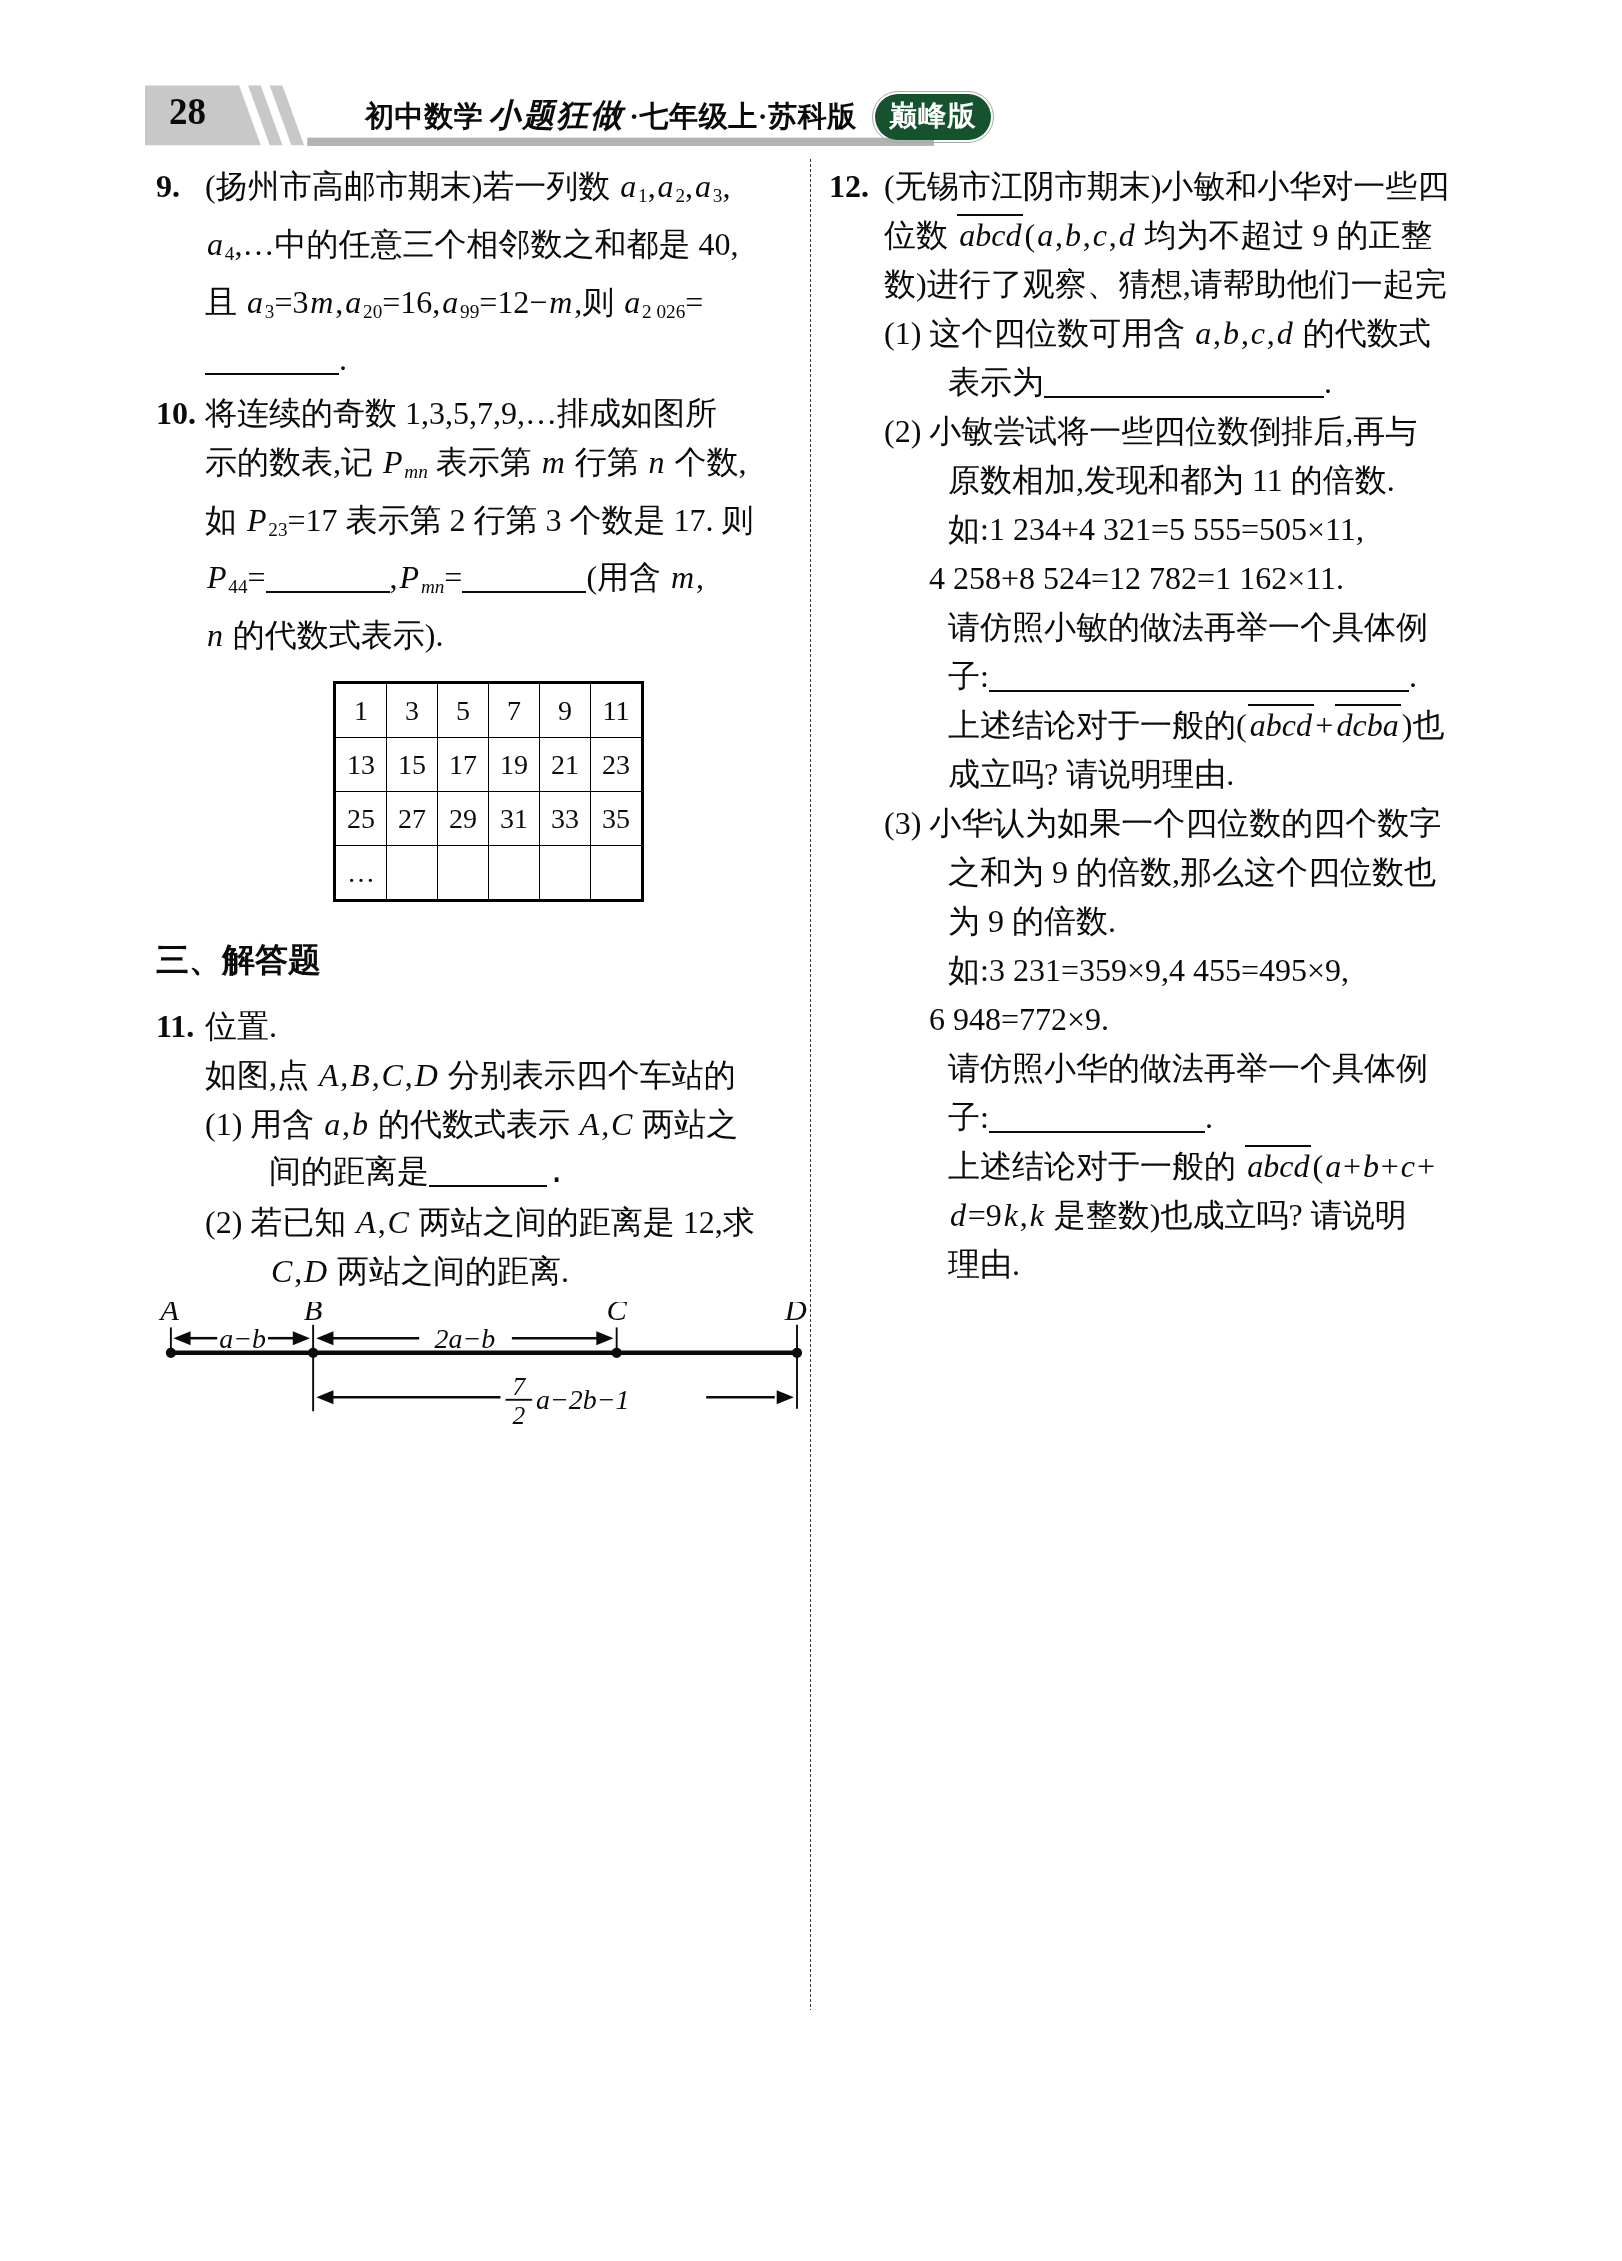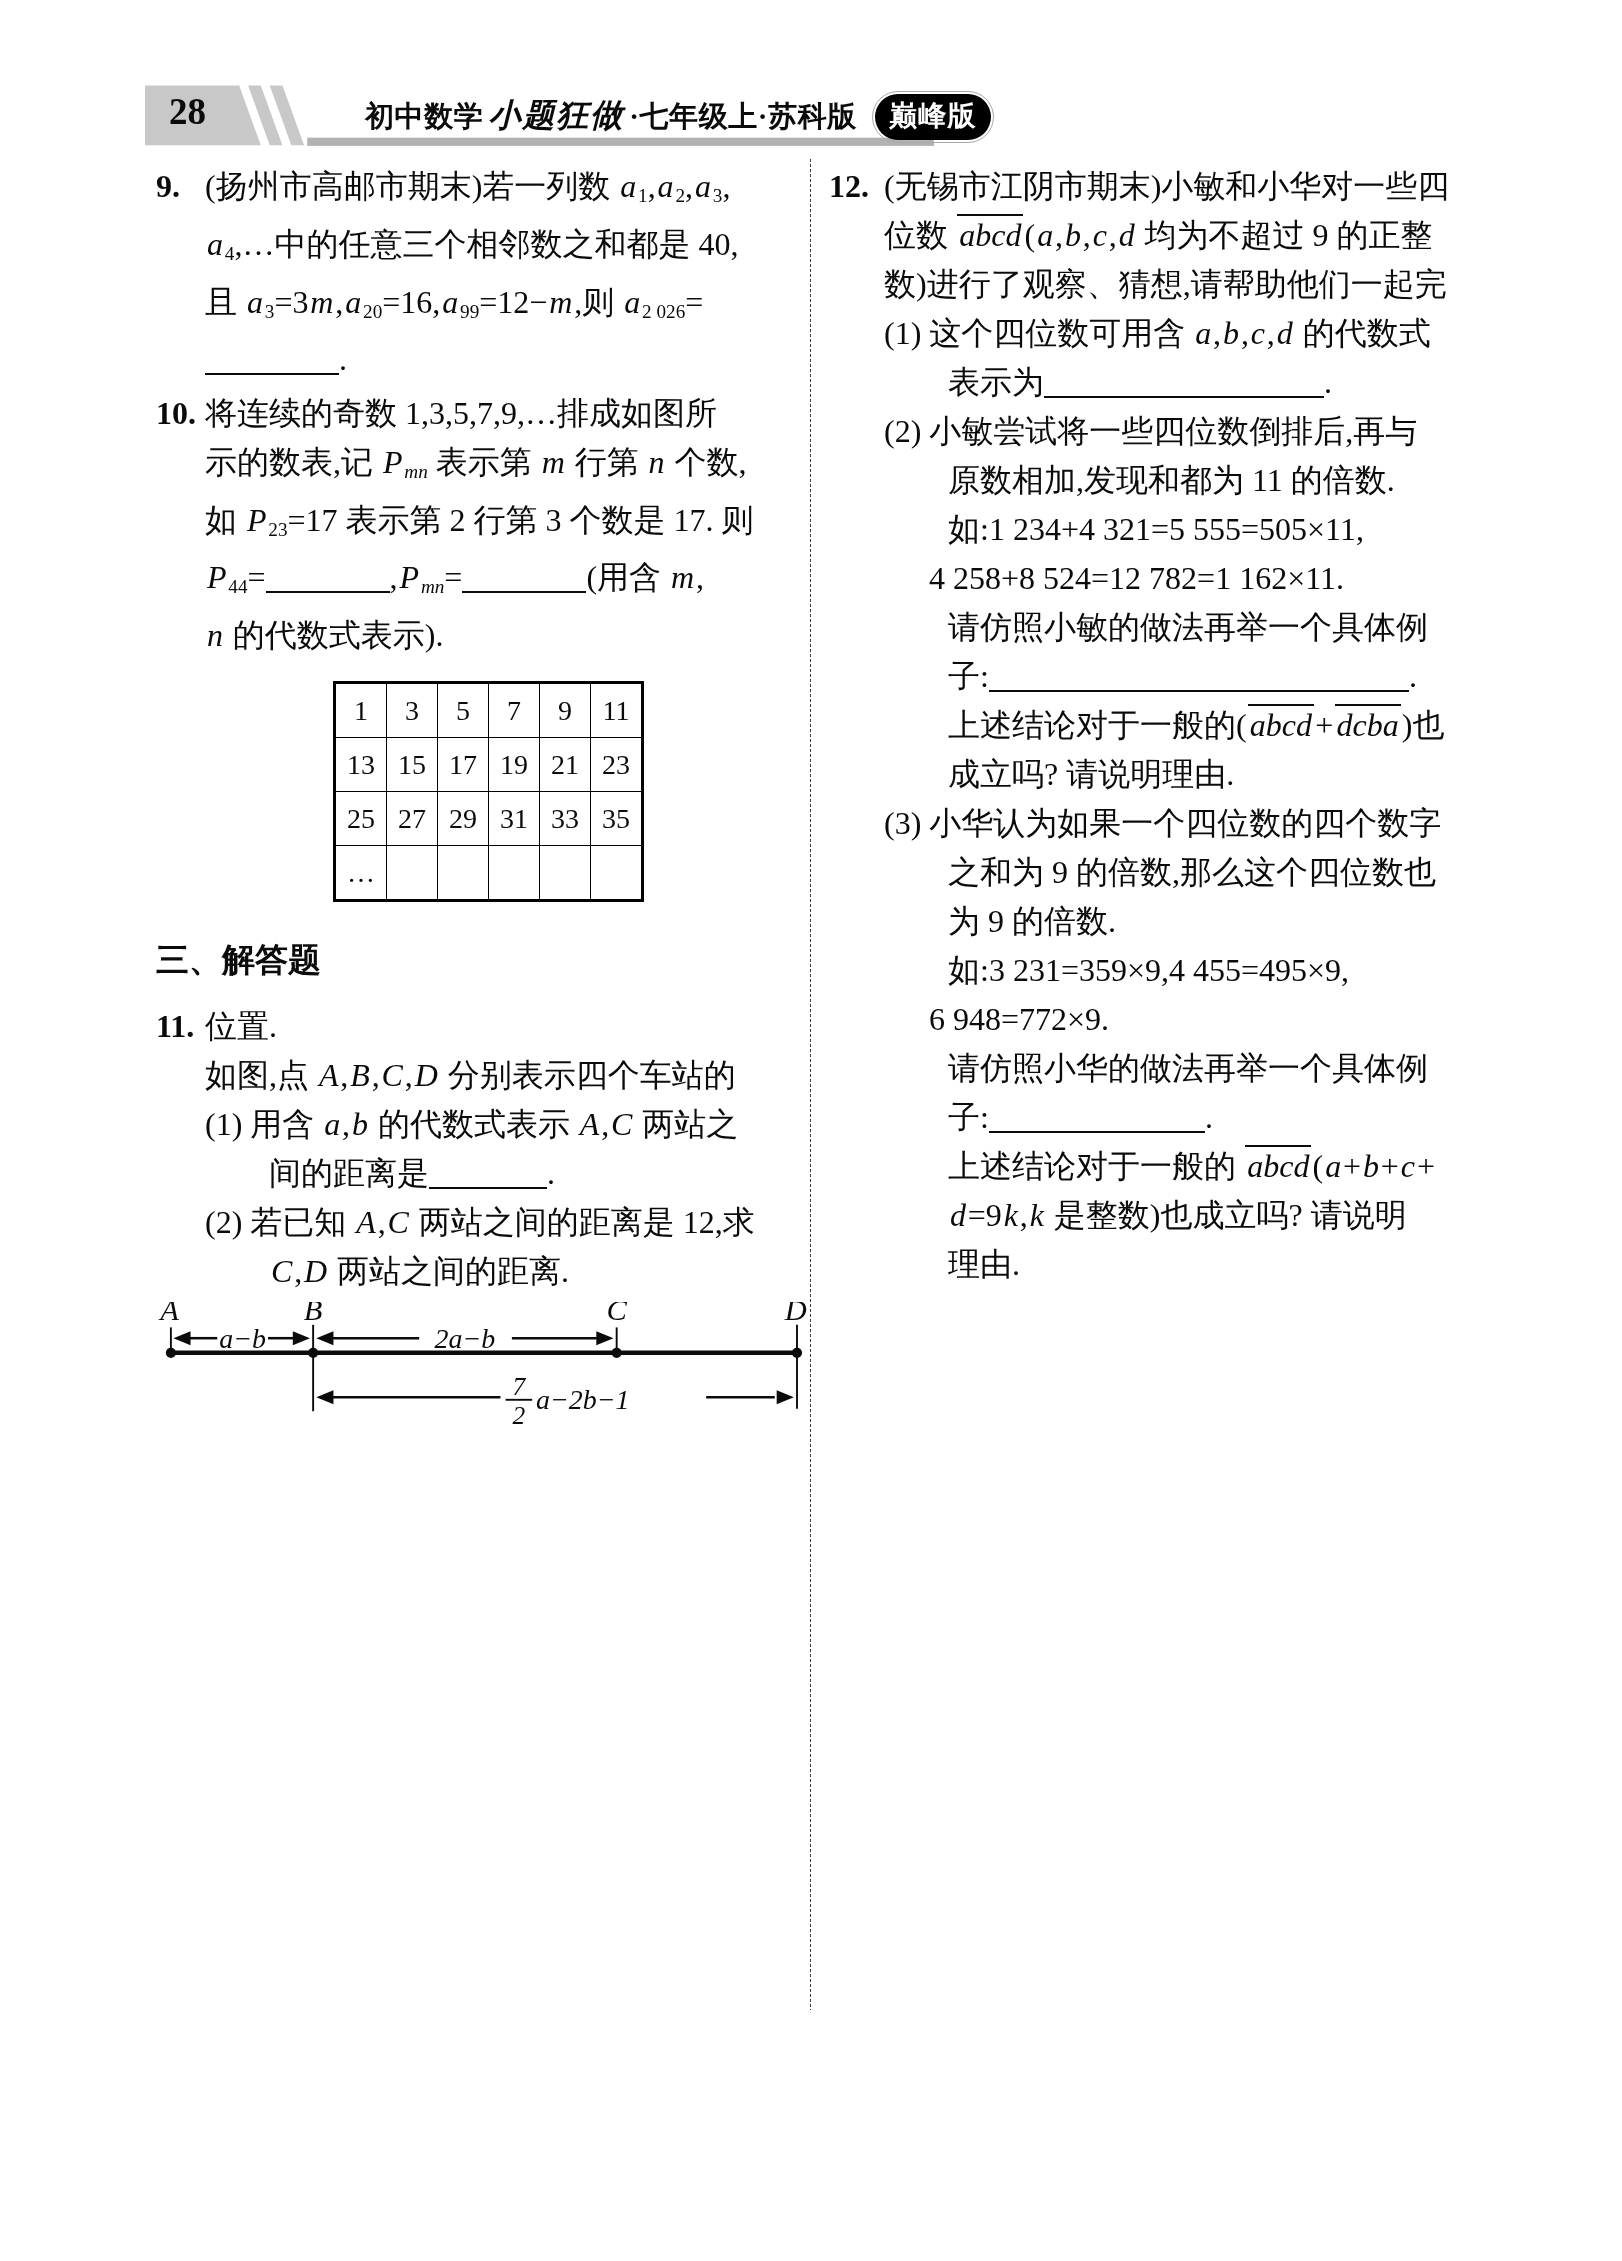--- a/index.html
+++ b/index.html
@@ -5,21 +5,21 @@
   html,body{margin:0;padding:0;background:#ffffff;}
   .page{position:relative;width:1623px;height:2010px;background:#ffffff;overflow:hidden;
         font-family:"Liberation Serif","DejaVu Serif",serif;color:#0b0b0b;}
 
   
   .hdr-deco{position:absolute;left:145px;top:84px;}
   .hdr-num{position:absolute;left:169px;top:90px;font-size:37px;font-weight:700;}
   .hdr-title{position:absolute;left:365px;top:94px;font-size:29px;font-weight:700;
              white-space:nowrap;letter-spacing:0.6px;}
   .hdr-logo{font-weight:900;font-style:italic;font-size:32px;letter-spacing:1.9px;margin:0 5.1px;}
-  .hdr-badge{display:inline-block;background:#000000;color:#ffffff;border-radius:25.4px;
+  .hdr-badge{display:inline-block;background:#14532d;color:#ffffff;border-radius:25.4px;
              padding:2.5px 14px 5.1px;font-size:28px;margin-left:18px;letter-spacing:1.3px;
              outline:1.9px solid #a8a8a8;outline-offset:2.5px;vertical-align:1.3px;}
 
   
   .col{position:absolute;top:162px;font-size:32px;line-height:49px;}
   .col-left{left:156px;width:642px;}
   .col-right{left:829px;width:665px;}
   .divider{position:absolute;left:810px;top:159px;height:1948px;border-left:1.9px dashed #3c3c3c;}
 
   
@@ -114,21 +114,21 @@
             <td></td>
           </tr>
         </tbody>
       </table>
   <div class="section">三、解答题</div>
       <div class="problem">
         <span class="pnum">11.</span>
         <div class="line"><span class="seg-t">位置.</span></div>
         <div class="line"><span class="seg-t">如图,点 </span><span class="seg-i">A</span><span class="seg-t">,</span><span class="seg-i">B</span><span class="seg-t">,</span><span class="seg-i">C</span><span class="seg-t">,</span><span class="seg-i">D</span><span class="seg-t"> 分别表示四个车站的</span></div>
         <div class="line"><span class="seg-t">(1) 用含 </span><span class="seg-i">a</span><span class="seg-t">,</span><span class="seg-i">b</span><span class="seg-t"> 的代数式表示 </span><span class="seg-i">A</span><span class="seg-t">,</span><span class="seg-i">C</span><span class="seg-t"> 两站之</span></div>
-        <div class="line" style="padding-left: 64px;"><span class="seg-t">间的距离是</span><span class="seg-u" style="width: 118px;"></span><span class="seg-t">.</span></div>
+        <div class="line" style="padding-left: 64px; font-family: Liberation Mono, monospace;"><span class="seg-t">间的距离是</span><span class="seg-u" style="width: 118px;"></span><span class="seg-t">.</span></div>
         <div class="line"><span class="seg-t">(2) 若已知 </span><span class="seg-i">A</span><span class="seg-t">,</span><span class="seg-i">C</span><span class="seg-t"> 两站之间的距离是 12,求</span></div>
         <div class="line" style="padding-left: 64px;"><span class="seg-i">C</span><span class="seg-t">,</span><span class="seg-i">D</span><span class="seg-t"> 两站之间的距离.</span></div>
       </div>
     <svg class="diagram" width="655" height="127" viewBox="0 0 1030 200" style="font-size:51px">
       <g stroke="#0b0b0b" fill="none">
         <line x1="29" y1="80" x2="1015" y2="80" stroke-width="7"></line>
         <line x1="29" y1="40" x2="29" y2="80" stroke-width="3"></line>
         <line x1="253" y1="36" x2="253" y2="172" stroke-width="3"></line>
         <line x1="731" y1="40" x2="731" y2="80" stroke-width="3"></line>
         <line x1="1015" y1="36" x2="1015" y2="168" stroke-width="3"></line>

